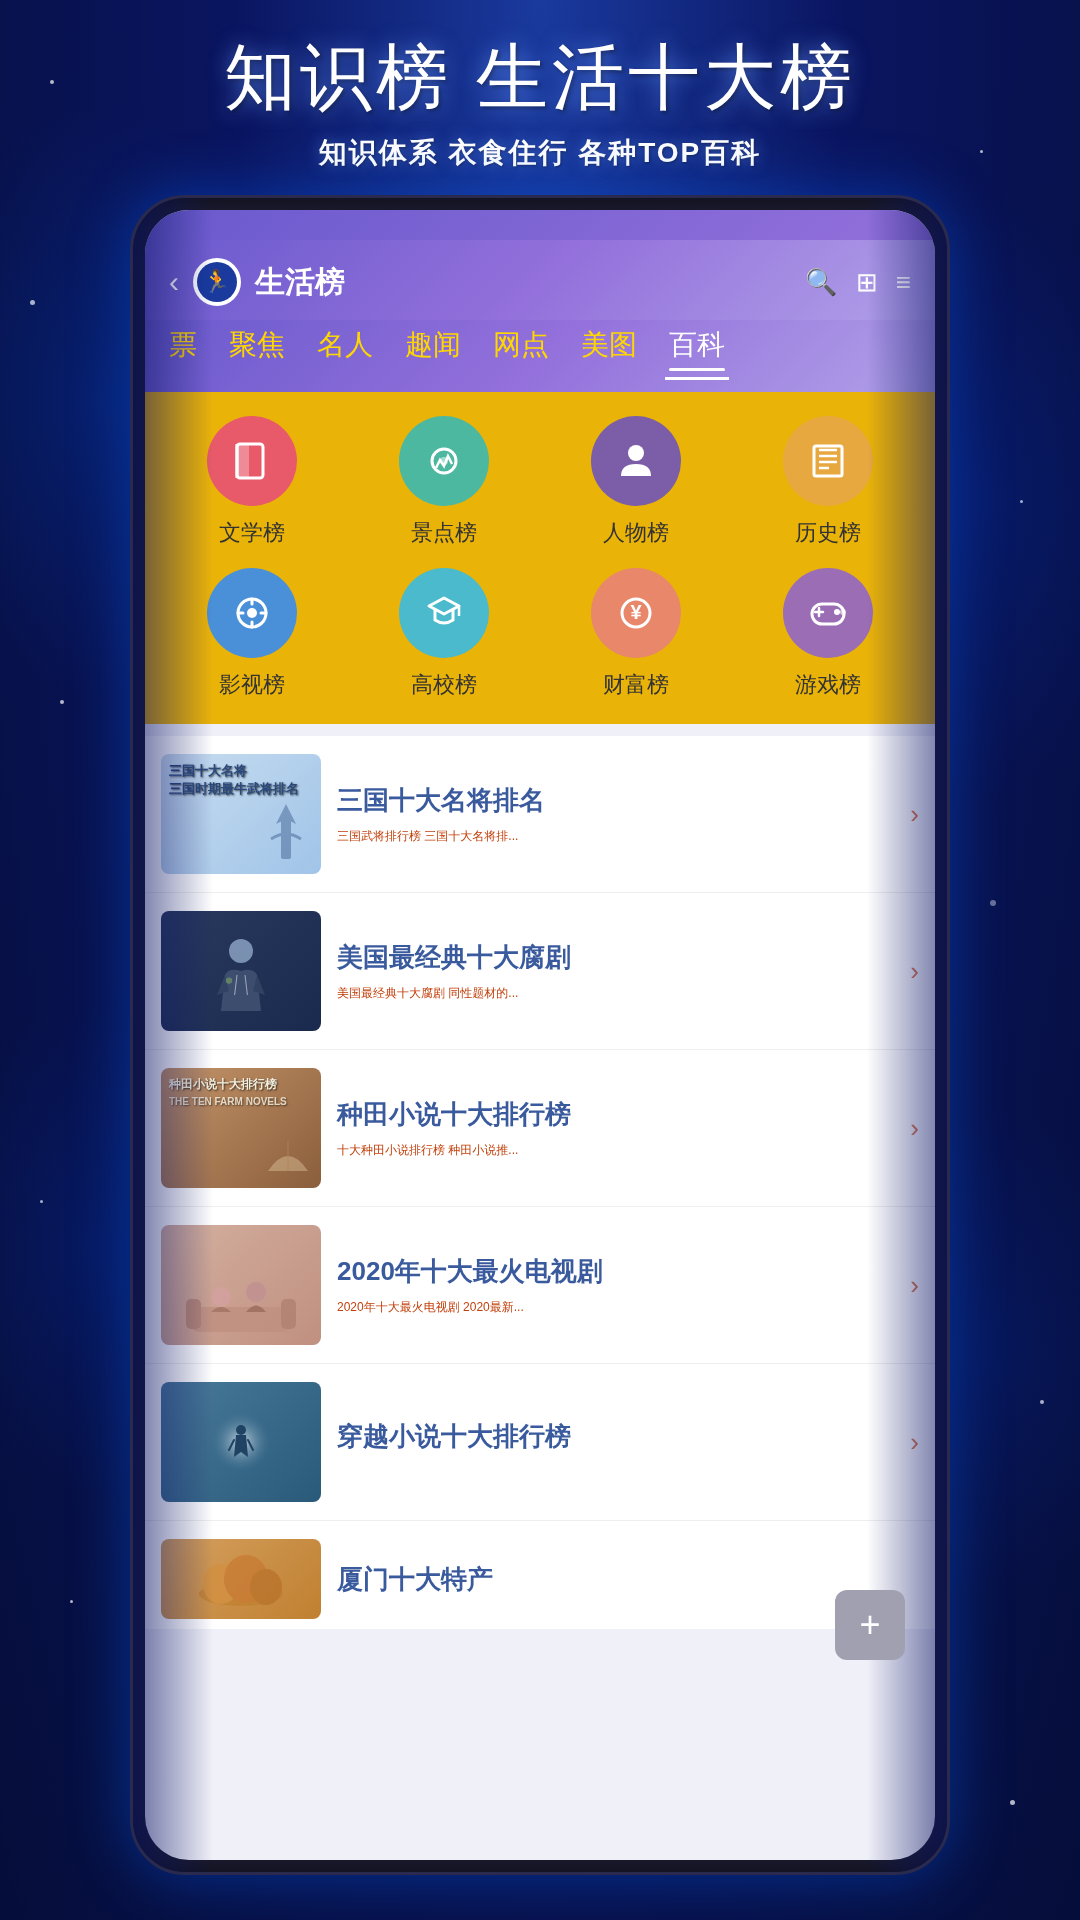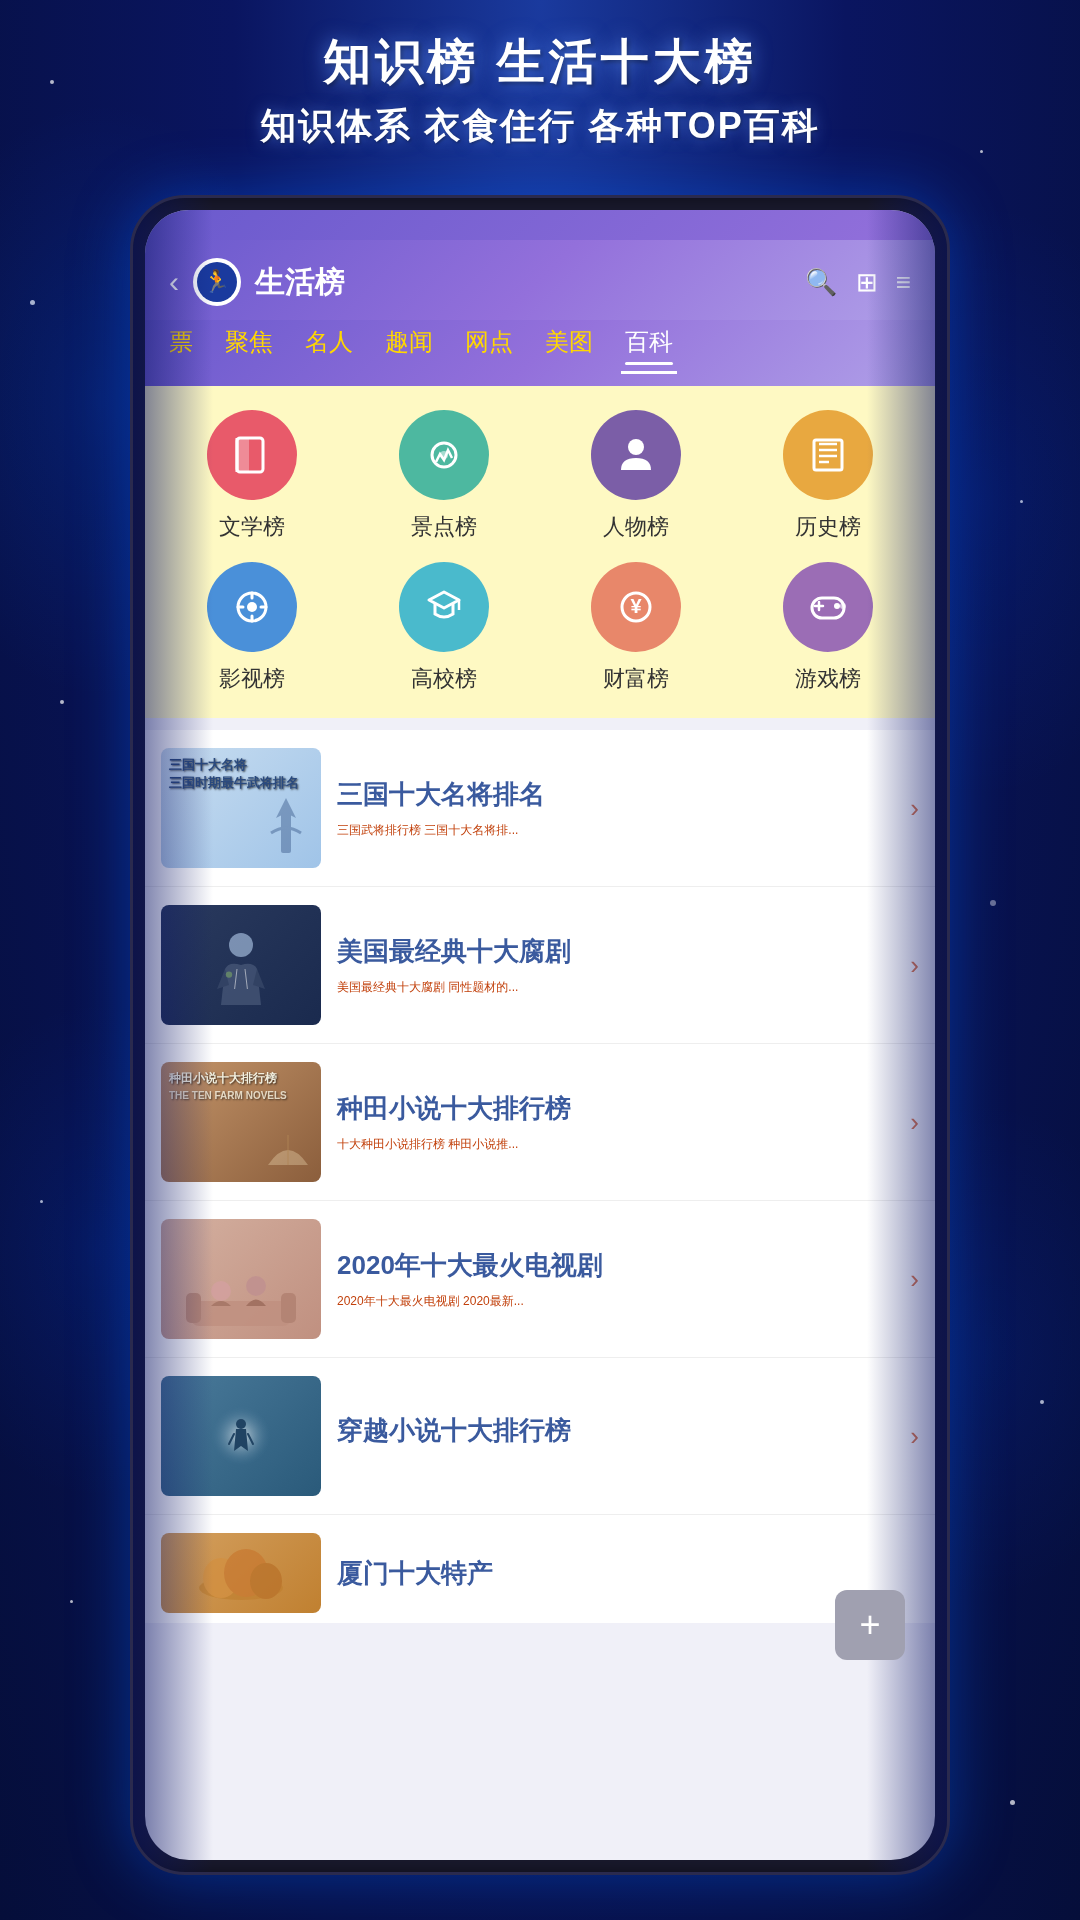--- a/index.html
+++ b/index.html
@@ -30,28 +30,28 @@
 
     
     .hero-text {
       position: absolute;
       top: 30px;
       left: 0; right: 0;
       text-align: center;
       z-index: 2;
     }
     .hero-title {
-      font-size: 48px;
-      font-weight: 700;
+      font-size: 72px;
+      font-weight: 400;
       color: white;
       text-shadow: 0 0 20px rgba(100,150,255,0.8), 2px 2px 4px rgba(0,0,0,0.5);
       letter-spacing: 4px;
     }
     .hero-subtitle {
-      font-size: 36px;
+      font-size: 28px;
       font-weight: 700;
       color: white;
       text-shadow: 0 0 15px rgba(100,150,255,0.6), 1px 1px 3px rgba(0,0,0,0.5);
       margin-top: 8px;
       letter-spacing: 2px;
     }
 
     
     .phone-container {
       position: absolute;
@@ -135,34 +135,34 @@
     
     .tab-nav {
       display: flex;
       background: linear-gradient(135deg, #6a5acd 0%, #9370db 50%, #b0a0e8 100%);
       padding: 0 20px 12px;
       gap: 24px;
       overflow-x: auto;
     }
     .tab-item {
       color: #ffd700;
-      font-size: 24px;
+      font-size: 28px;
       font-weight: 500;
       padding: 6px 4px;
       white-space: nowrap;
       cursor: pointer;
     }
     .tab-item.active {
       color: white;
       border-bottom: 3px solid white;
     }
 
     
     .category-section {
-      background: #fef9c3;
+      background: #eab308;
       padding: 24px 16px;
       margin-bottom: 12px;
     }
     .category-grid {
       display: grid;
       grid-template-columns: repeat(4, 1fr);
       gap: 20px 10px;
     }
     .category-item {
       display: flex;

